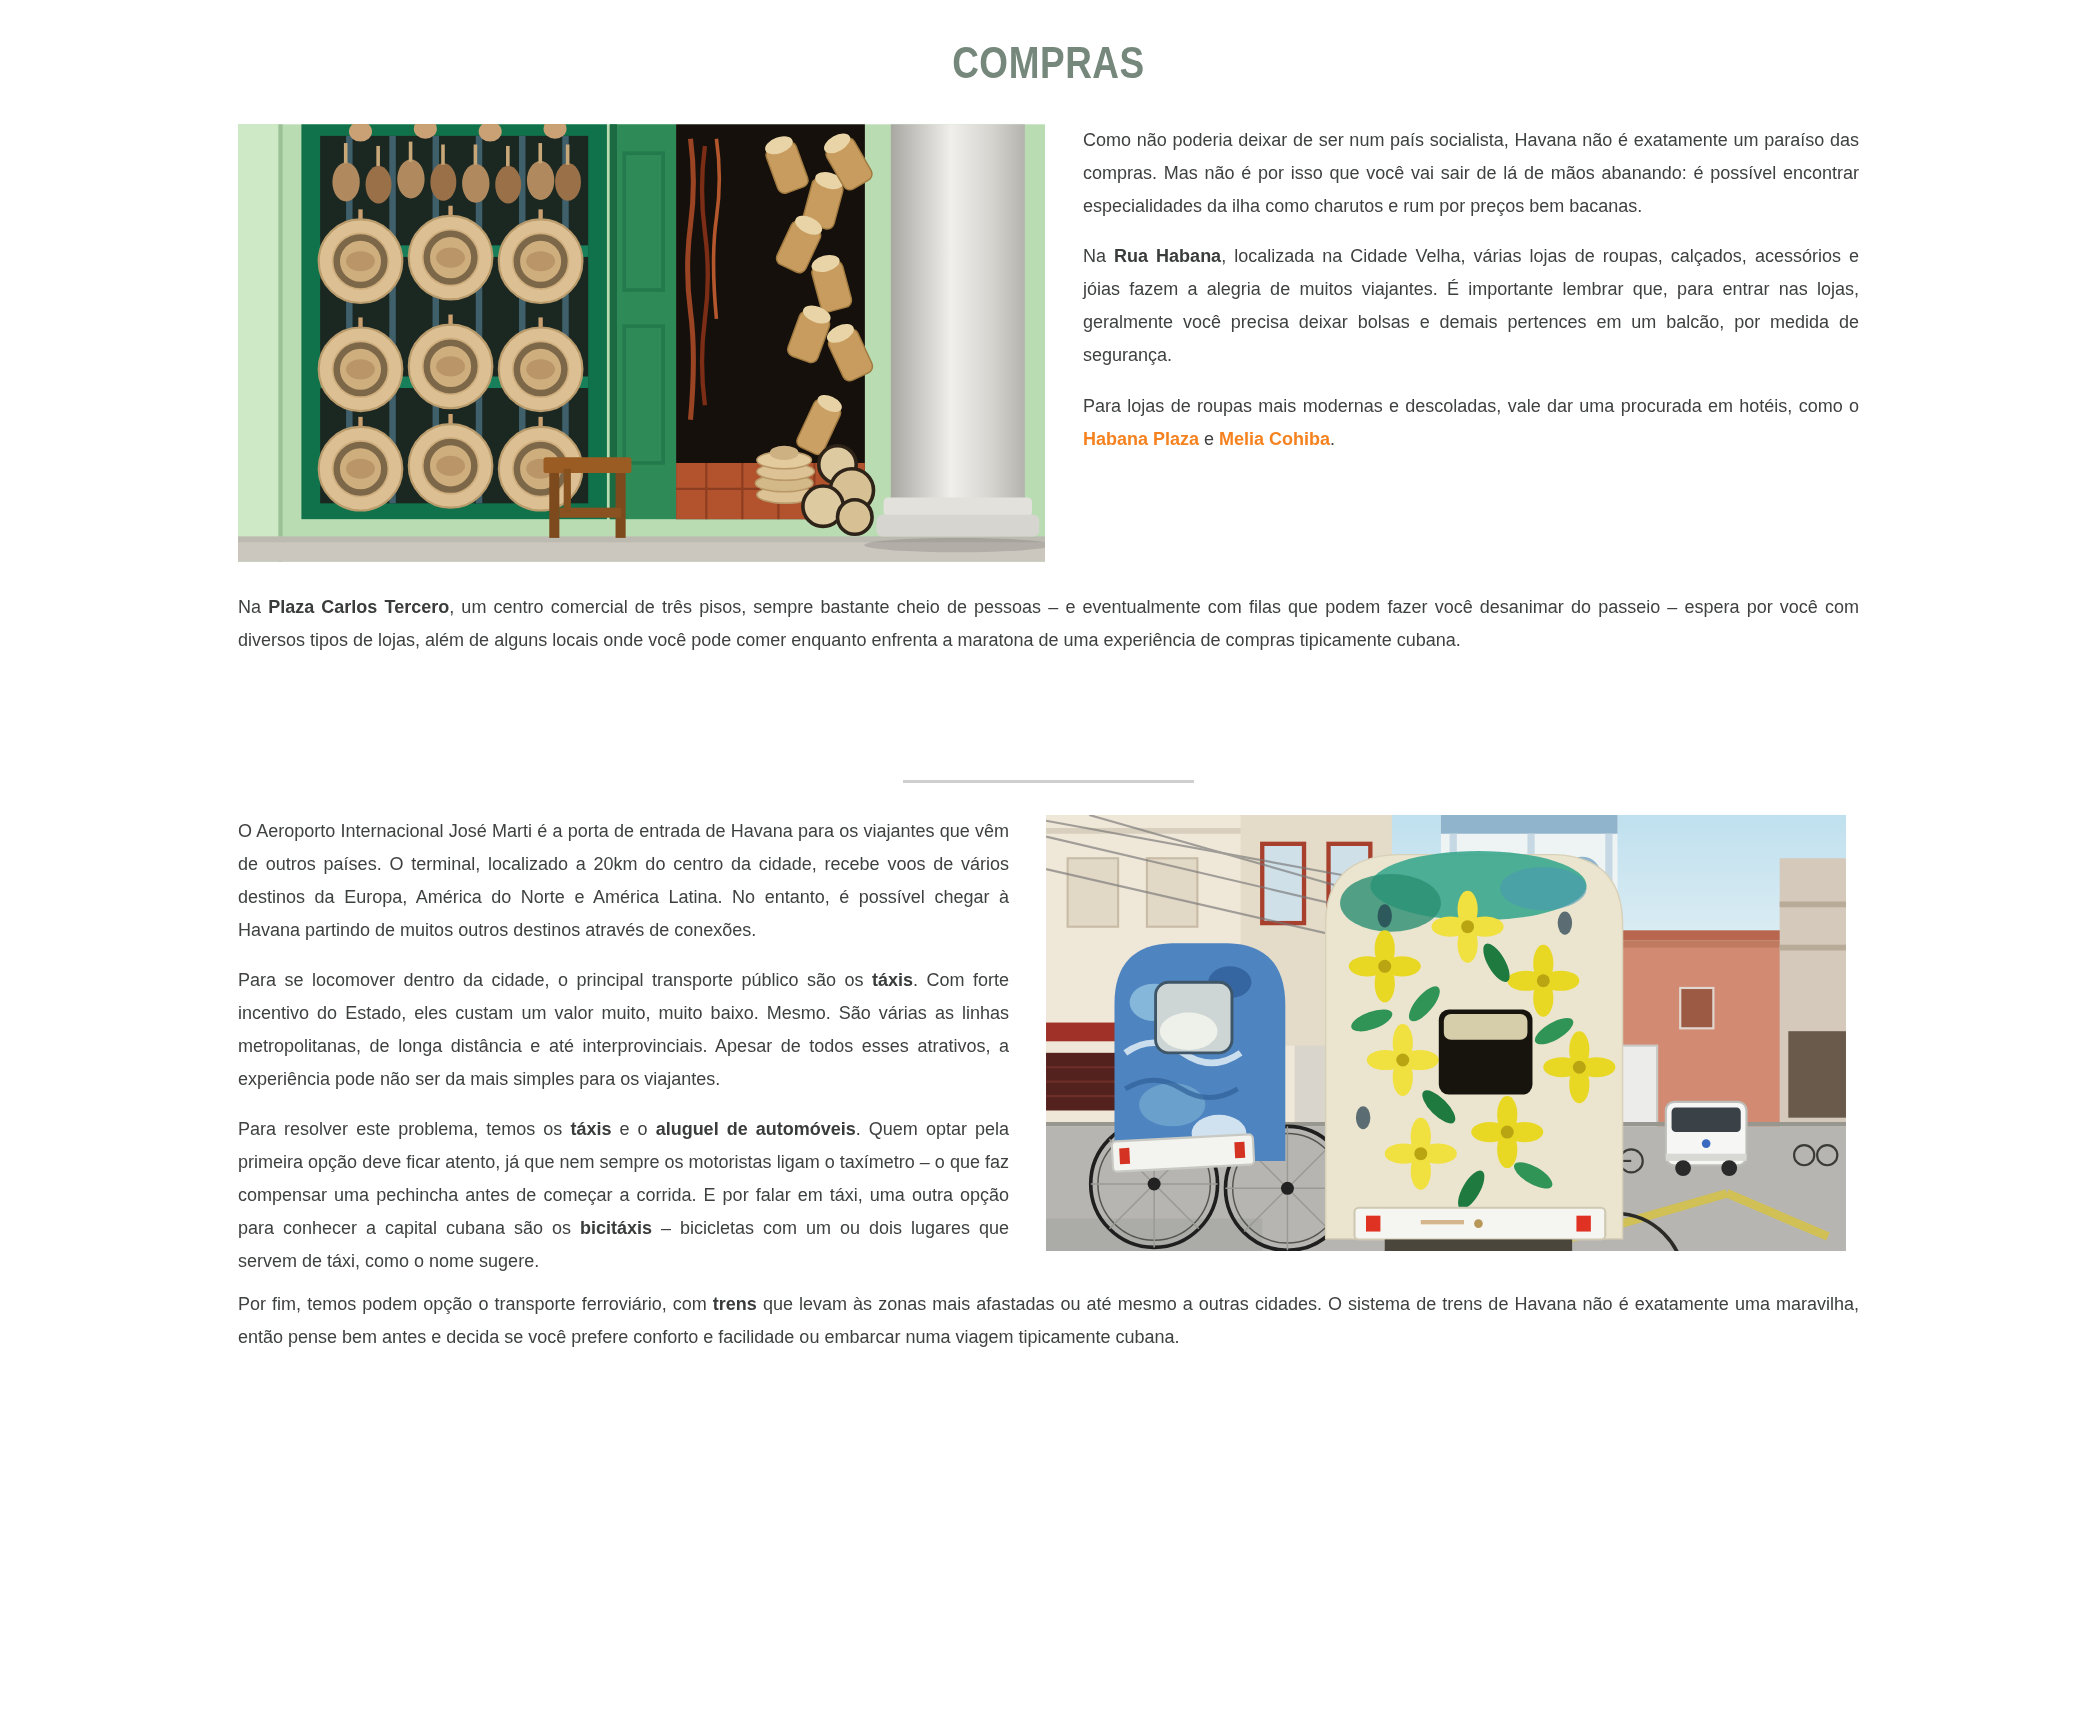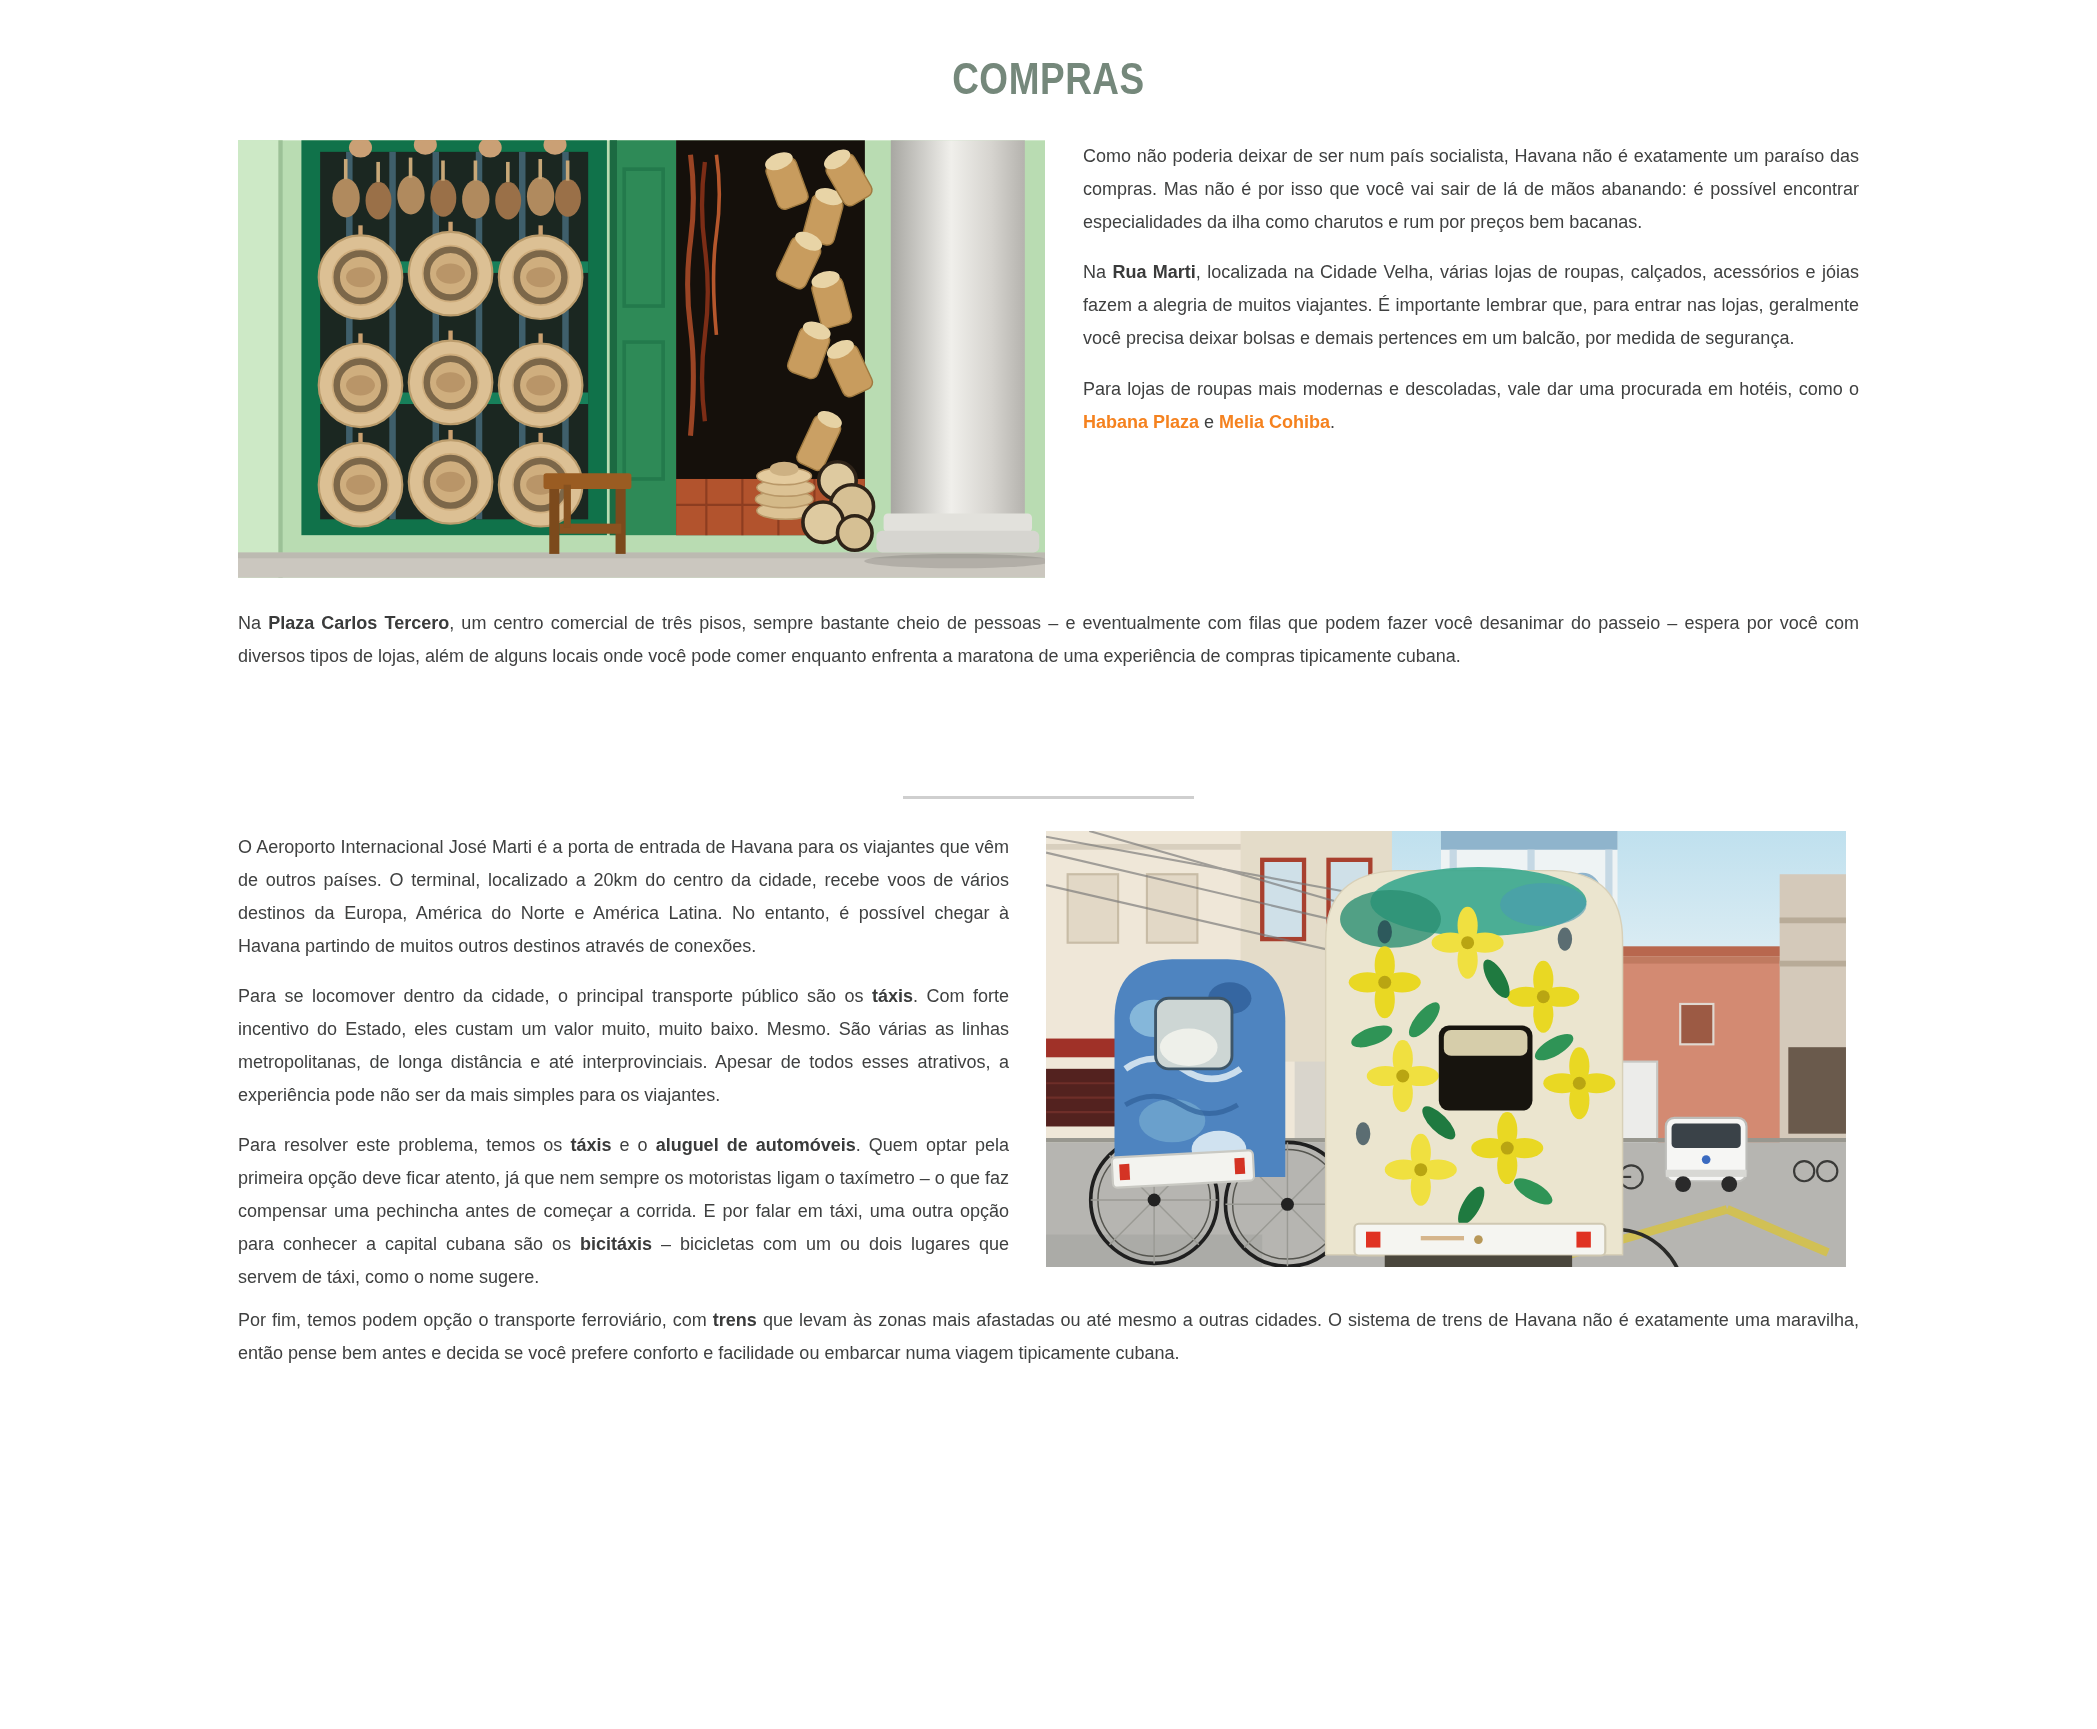--- a/index.html
+++ b/index.html
@@ -9,21 +9,21 @@
     position:relative;
     background:#ffffff;
     font-family:"Liberation Sans", sans-serif;
     color:#3f4040;
     padding-top:37px;
     padding-bottom:18px;
     box-sizing:border-box;
   }
   .section-heading{
     text-align:center;
-    margin:16px;
+    margin:0;
     font-size:45px;
     font-weight:700;
     color:#75887b;
     letter-spacing:0.7px;
   }
   .section-heading .cond{display:inline-block;transform:scaleX(.82);transform-origin:center;}
   .section-heading.transporte{margin-top:79px;}
   .media-row{
     display:flex;
     align-items:flex-start;
@@ -264,21 +264,21 @@
         <g>
           <rect x="906" y="0" width="186" height="520" fill="url(#colGrad)"></rect>
           <rect x="896" y="518" width="206" height="26" rx="6" fill="#e2e1dc"></rect>
           <rect x="886" y="542" width="226" height="30" rx="8" fill="#d6d5d0"></rect>
           <ellipse cx="999" cy="584" rx="130" ry="10" fill="#000000" opacity="0.12"></ellipse>
         </g>
       </svg>
     </figure>
     <div class="col-text">
       <p><span>Como não poderia deixar de ser num país socialista, Havana não é exatamente um paraíso das compras. Mas não é por isso que você vai sair de lá de mãos abanando: é possível encontrar especialidades da ilha como charutos e rum por preços bem bacanas.</span></p>
-      <p><span>Na </span><strong>Rua Marti</strong><span>, localizada na Cidade Velha, várias lojas de roupas, calçados, acessórios e jóias fazem a alegria de muitos viajantes. É importante lembrar que, para entrar nas lojas, geralmente você precisa deixar bolsas e demais pertences em um balcão, por medida de segurança.</span></p>
+      <p><span>Na </span><strong>Rua Habana</strong><span>, localizada na Cidade Velha, várias lojas de roupas, calçados, acessórios e jóias fazem a alegria de muitos viajantes. É importante lembrar que, para entrar nas lojas, geralmente você precisa deixar bolsas e demais pertences em um balcão, por medida de segurança.</span></p>
       <p><span>Para lojas de roupas mais modernas e descoladas, vale dar uma procurada em hotéis, como o </span><a class="inline-link" href="#">Habana Plaza</a><span> e </span><a class="inline-link" href="#">Melia Cohiba</a><span>.</span></p>
     </div>
   </div>
 
   <p class="full-para"><span>Na </span><strong>Plaza Carlos Tercero</strong><span>, um centro comercial de três pisos, sempre bastante cheio de pessoas – e eventualmente com filas que podem fazer você desanimar do passeio – espera por você com diversos tipos de lojas, além de alguns locais onde você pode comer enquanto enfrenta a maratona de uma experiência de compras tipicamente cubana.</span></p>
 
   <hr class="divider">
 
 
   <div class="media-row transporte">

